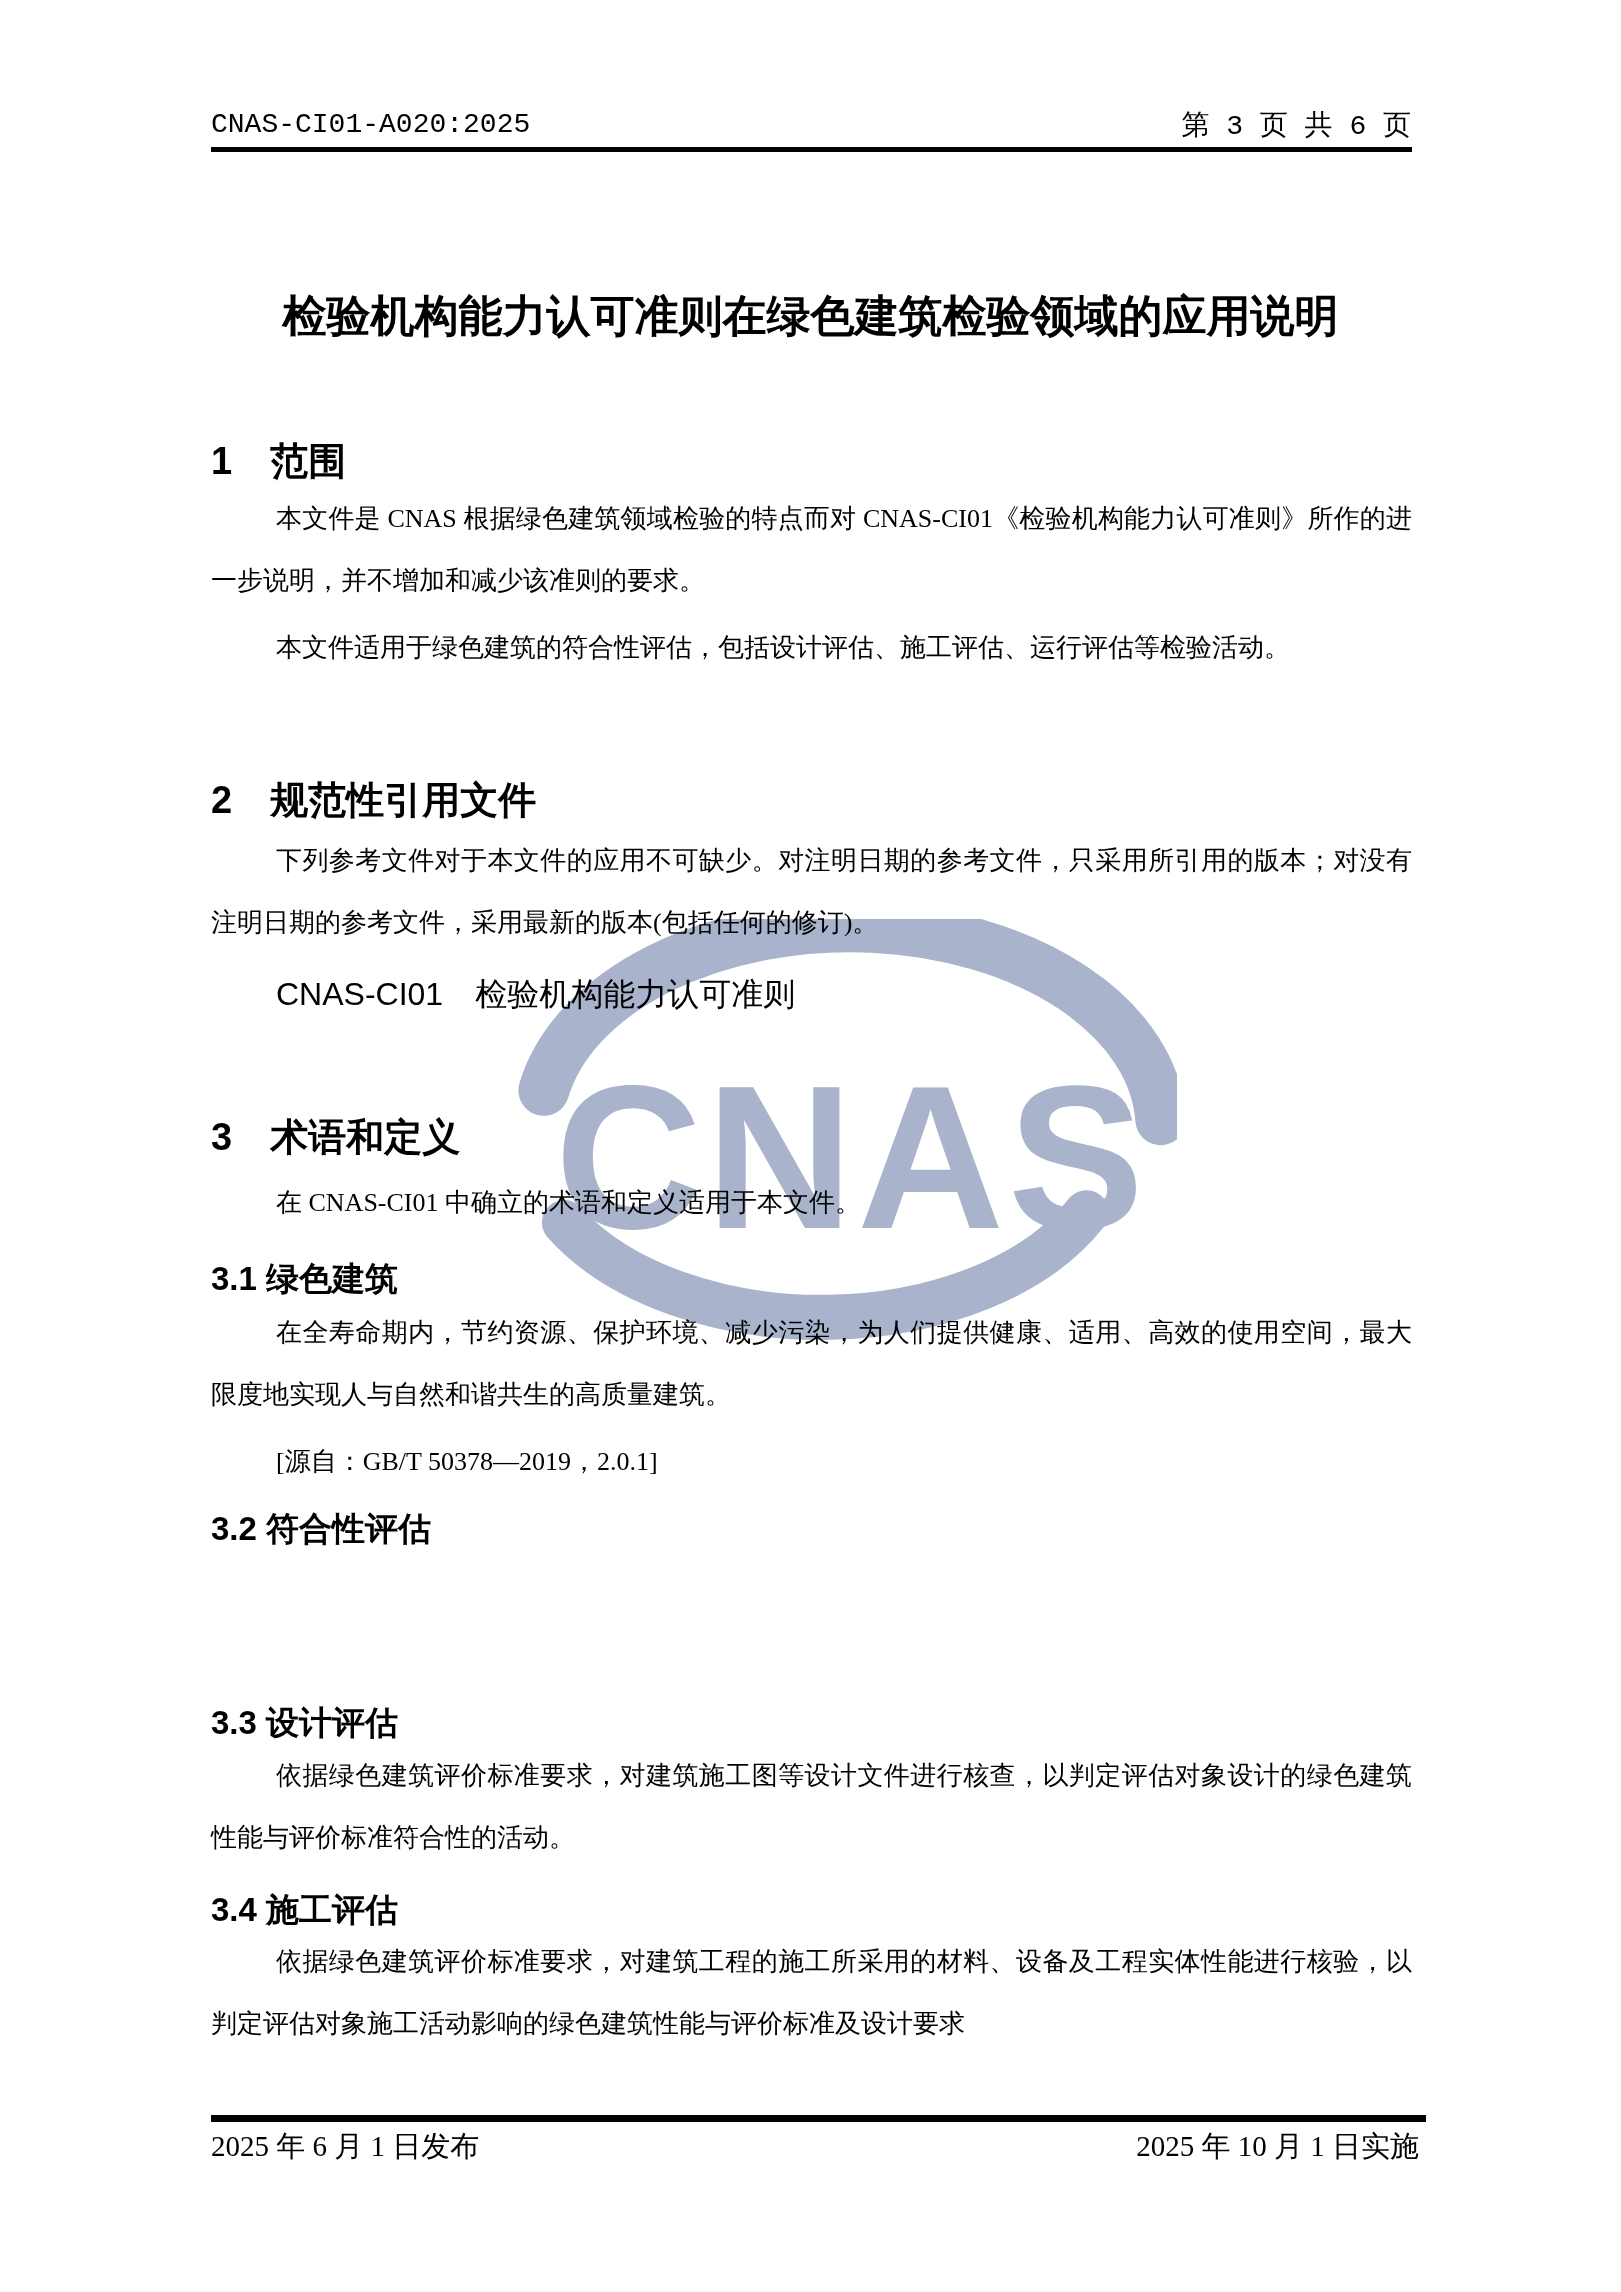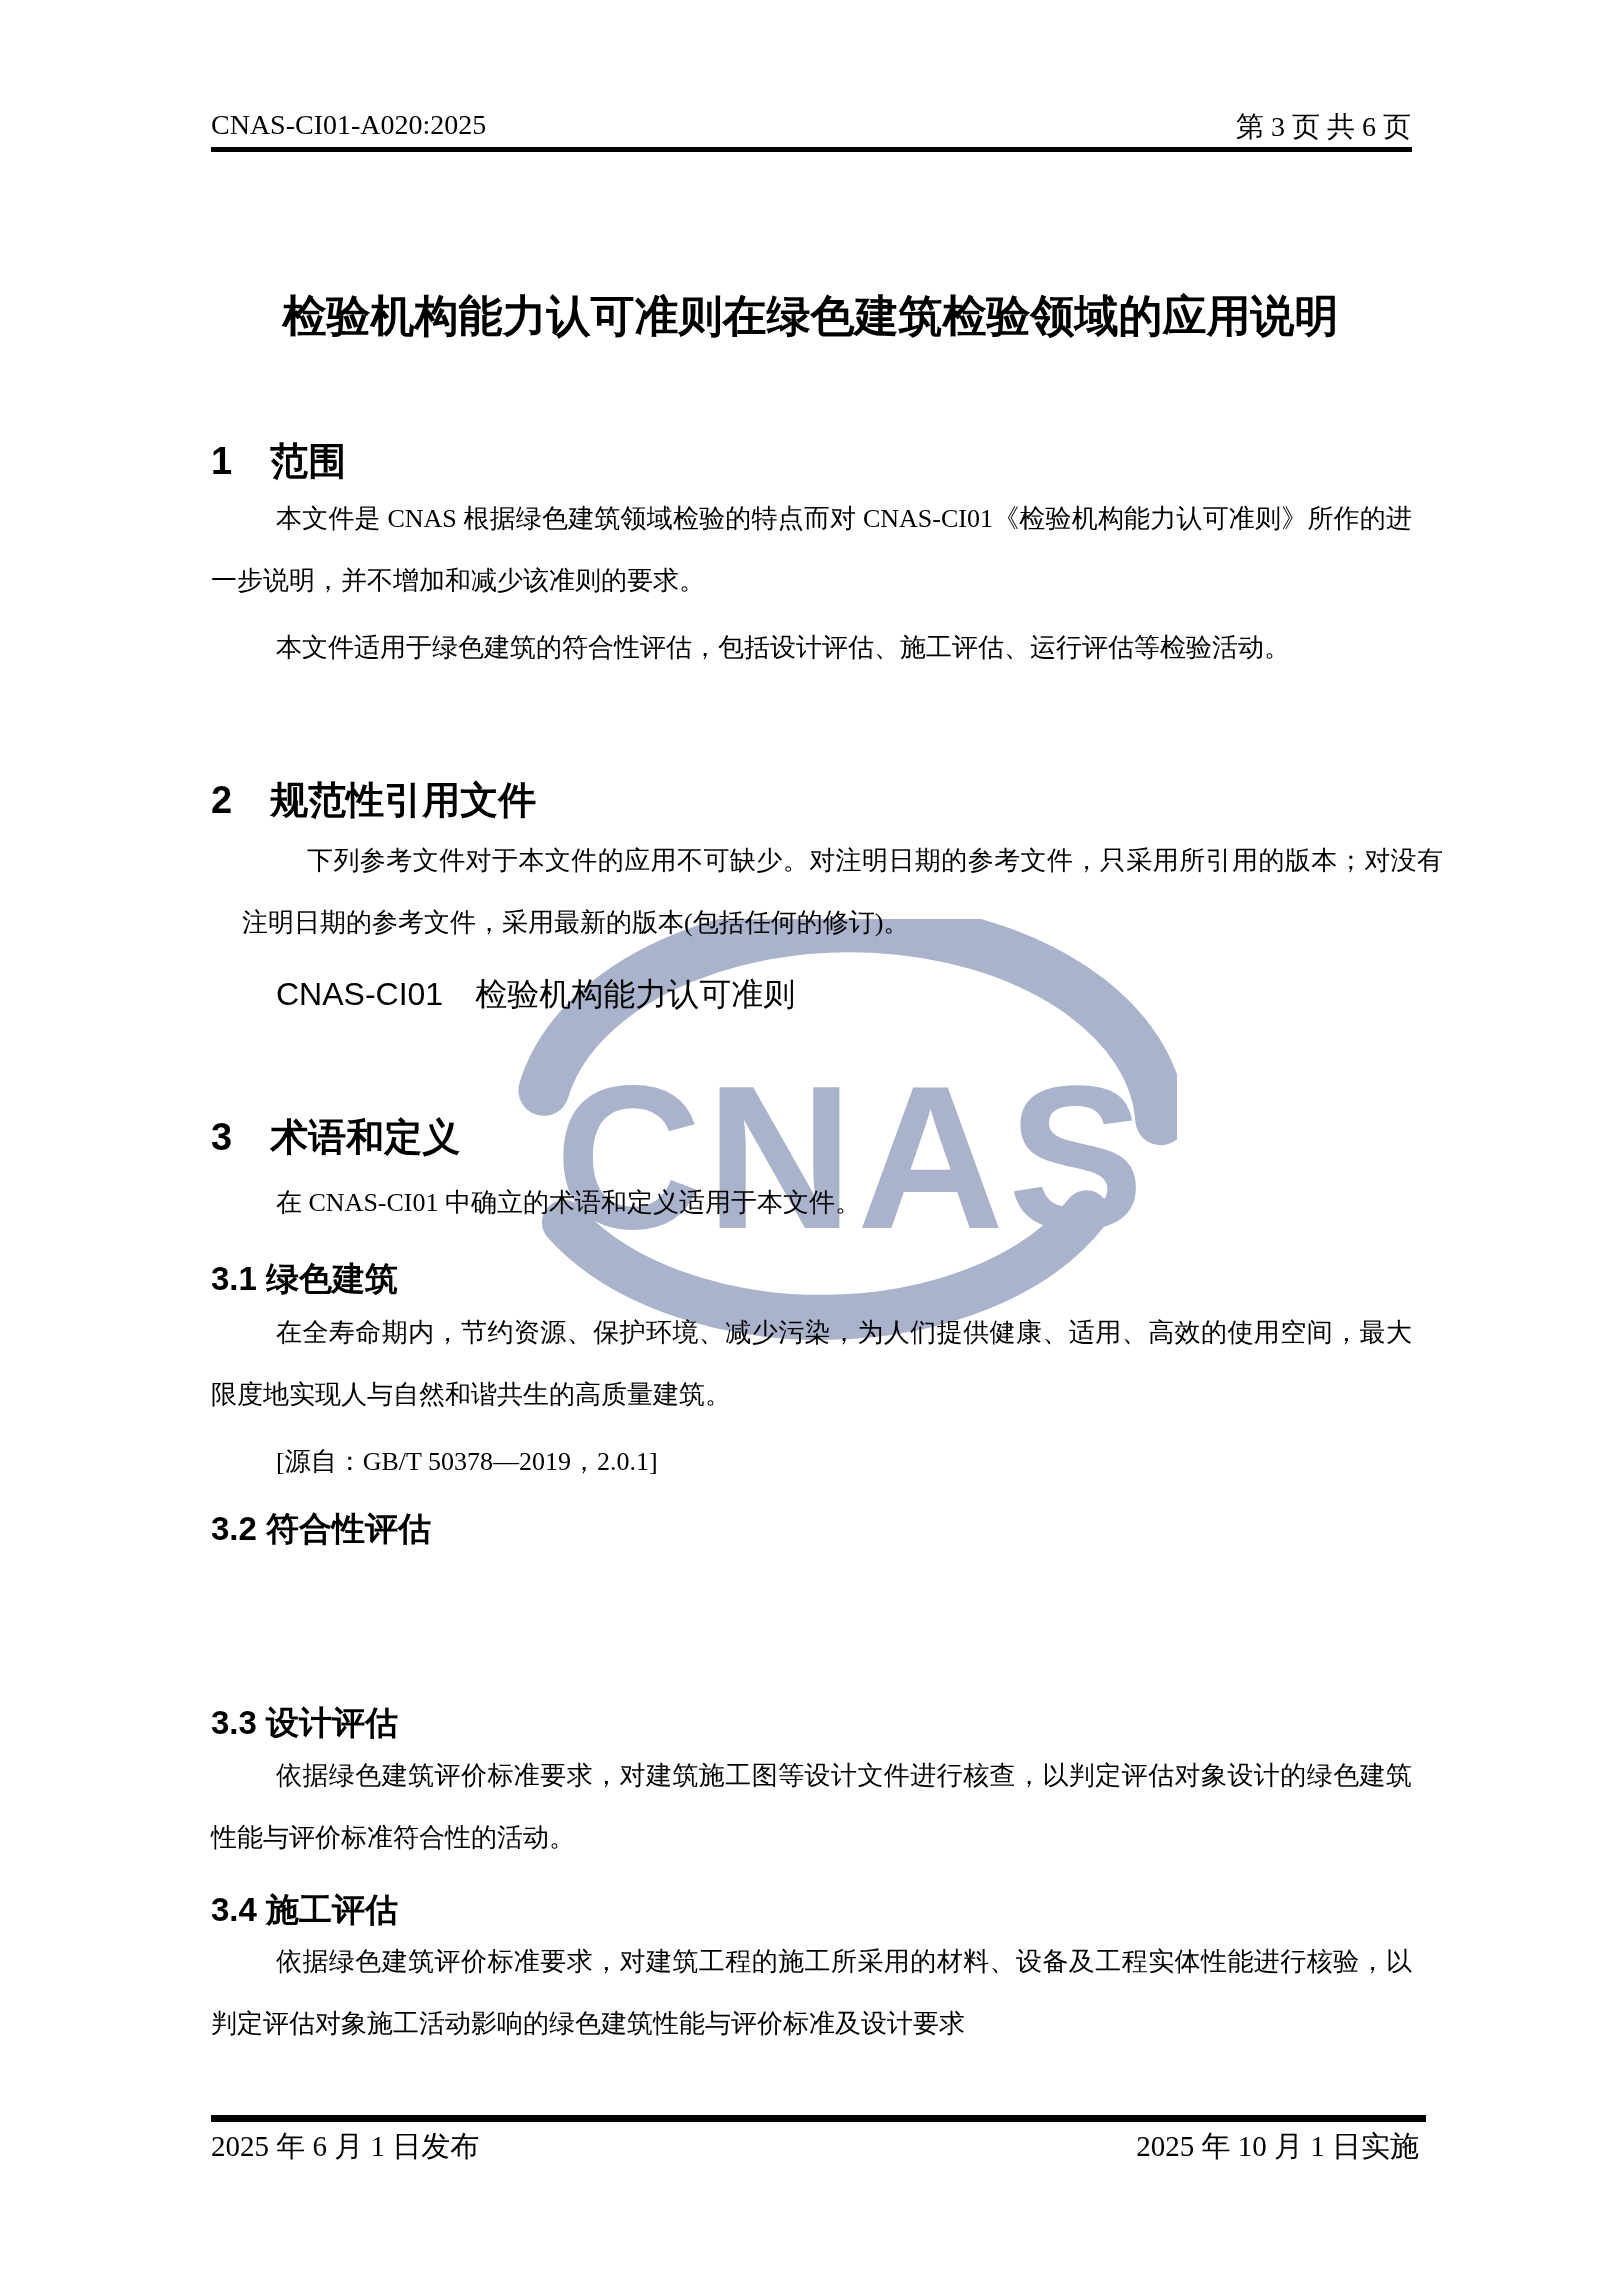--- a/index.html
+++ b/index.html
@@ -10,21 +10,21 @@
     margin: 0 auto;
     background: #ffffff;
     overflow: hidden;
     font-family: "Liberation Serif", serif;
     color: #000;
   }
   .abs { position: absolute; }
 
   
   .hdr-text {
-    font-family: Liberation Serif, serif;
+    font-family: Liberation Mono, monospace;
     font-size: 28px;
     line-height: 33px;
     white-space: pre-wrap;
   }
   .rule { background: #000; }
 
   .ftr-text {
     font-size: 29px;
     line-height: 35px;
     white-space: pre-wrap;
@@ -101,21 +101,21 @@
     <div class="abs hdr-text" style="right:210px; top:110px;">第 3 页 共 6 页</div>
     <div class="abs rule" style="left:211px; top:147px; width:1201px; height:4.9px;"></div>
 
     <div class="abs doc-title" style="top:290px;">检验机构能力认可准则在绿色建筑检验领域的应用说明</div>
 
     <div class="abs h-major" style="top:440px;">1　范围</div>
     <div class="abs body-p" style="top:488px;">本文件是 CNAS 根据绿色建筑领域检验的特点而对 CNAS-CI01《检验机构能力认可准则》所作的进一步说明，并不增加和减少该准则的要求。</div>
     <div class="abs body-p" style="top:617px;">本文件适用于绿色建筑的符合性评估，包括设计评估、施工评估、运行评估等检验活动。</div>
 
     <div class="abs h-major" style="top:779px;">2　规范性引用文件</div>
-    <div class="abs body-p" style="top:830px;margin-left:31px;">下列参考文件对于本文件的应用不可缺少。对注明日期的参考文件，只采用所引用的版本；对没有注明日期的参考文件，采用最新的版本(包括任何的修订)。</div>
+    <div class="abs body-p" style="top:830px;">下列参考文件对于本文件的应用不可缺少。对注明日期的参考文件，只采用所引用的版本；对没有注明日期的参考文件，采用最新的版本(包括任何的修订)。</div>
     <div class="abs ref-line" style="top:975px;">CNAS-CI01　检验机构能力认可准则</div>
 
     <div class="abs h-major" style="top:1116px;">3　术语和定义</div>
     <div class="abs body-p" style="top:1172px;">在 CNAS-CI01 中确立的术语和定义适用于本文件。</div>
 
     <div class="abs h-sub" style="top:1259px;">3.1 绿色建筑</div>
     <div class="abs body-p" style="top:1302px;">在全寿命期内，节约资源、保护环境、减少污染，为人们提供健康、适用、高效的使用空间，最大限度地实现人与自然和谐共生的高质量建筑。</div>
     <div class="abs body-p" style="top:1431px;">[源自：GB/T 50378—2019，2.0.1]</div>
 
     <div class="abs h-sub" style="top:1509px;">3.2 符合性评估</div>

